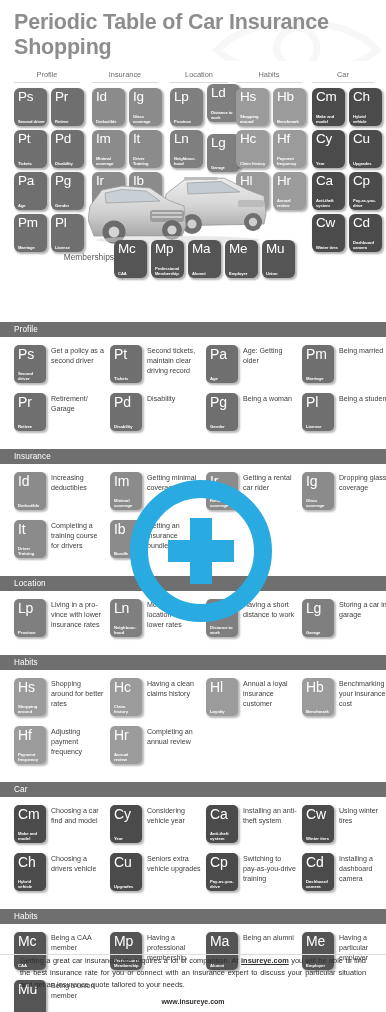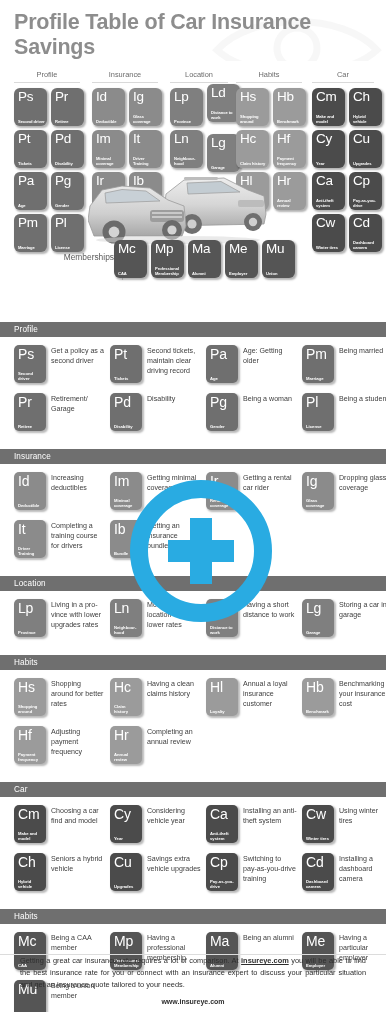--- a/index.html
+++ b/index.html
@@ -208,21 +208,21 @@
 </head>
 <body>
 
 <div class="page">
 
   <div class="header">
     <svg class="eye-watermark" viewBox="0 0 170 74">
       <path d="M5 40 C40 2, 130 2, 165 40 C130 72, 40 72, 5 40 Z" fill="none" stroke="#e9e9e9" stroke-width="7"></path>
       <circle cx="85" cy="38" r="20" fill="none" stroke="#e9e9e9" stroke-width="7"></circle>
     </svg>
-    <div class="title">Profile Table of Car Insurance Savings</div>
+    <div class="title">Periodic Table of Car Insurance Shopping</div>
   </div>
 
   <div class="grid-area">
     <div class="col-headers" id="col-headers">
         <div class="col-head" style="left: 14px; width: 66px;">
           <span class="lbl">Profile</span>
           <span class="rule"></span>
         </div>
         <div class="col-head" style="left: 92px; width: 66px;">
           <span class="lbl">Insurance</span>
@@ -549,21 +549,21 @@
         </div>
       </div>
       <div class="section" style="position: absolute; left: 0px; top: 576px; width: 386px;">
         <div class="sec-bar">Location</div>
         <div class="sec-body" style="height: 56px;">
           <div class="entry" style="left: 14px; top: 8px; width: 92px;">
             <div class="etile" style="background: rgb(127, 127, 127);">
               <div class="sym">Lp</div>
               <div class="nm">Province</div>
             </div>
-            <div class="edesc">Living in a pro-vince with lower upgrades rates</div>
+            <div class="edesc">Living in a pro-vince with lower insurance rates</div>
           </div>
           <div class="entry" style="left: 110px; top: 8px; width: 92px;">
             <div class="etile" style="background: rgb(127, 127, 127);">
               <div class="sym">Ln</div>
               <div class="nm">Neighbour-hood</div>
             </div>
             <div class="edesc">Moving to a location with lower rates</div>
           </div>
           <div class="entry" style="left: 206px; top: 8px; width: 92px;">
             <div class="etile" style="background: rgb(127, 127, 127);">
@@ -657,28 +657,28 @@
               <div class="sym">Cw</div>
               <div class="nm">Winter tires</div>
             </div>
             <div class="edesc">Using winter tires</div>
           </div>
           <div class="entry" style="left: 14px; top: 56px; width: 92px;">
             <div class="etile" style="background: rgb(75, 75, 75);">
               <div class="sym">Ch</div>
               <div class="nm">Hybrid vehicle</div>
             </div>
-            <div class="edesc">Seniors a hybrid vehicle</div>
+            <div class="edesc">Choosing a drivers vehicle</div>
           </div>
           <div class="entry" style="left: 110px; top: 56px; width: 92px;">
             <div class="etile" style="background: rgb(75, 75, 75);">
               <div class="sym">Cu</div>
               <div class="nm">Upgrades</div>
             </div>
-            <div class="edesc">Savings extra vehicle upgrades</div>
+            <div class="edesc">Seniors extra vehicle upgrades</div>
           </div>
           <div class="entry" style="left: 206px; top: 56px; width: 92px;">
             <div class="etile" style="background: rgb(75, 75, 75);">
               <div class="sym">Cp</div>
               <div class="nm">Pay-as-you-drive</div>
             </div>
             <div class="edesc">Switching to pay-as-you-drive training</div>
           </div>
           <div class="entry" style="left: 302px; top: 56px; width: 92px;">
             <div class="etile" style="background: rgb(75, 75, 75);">

